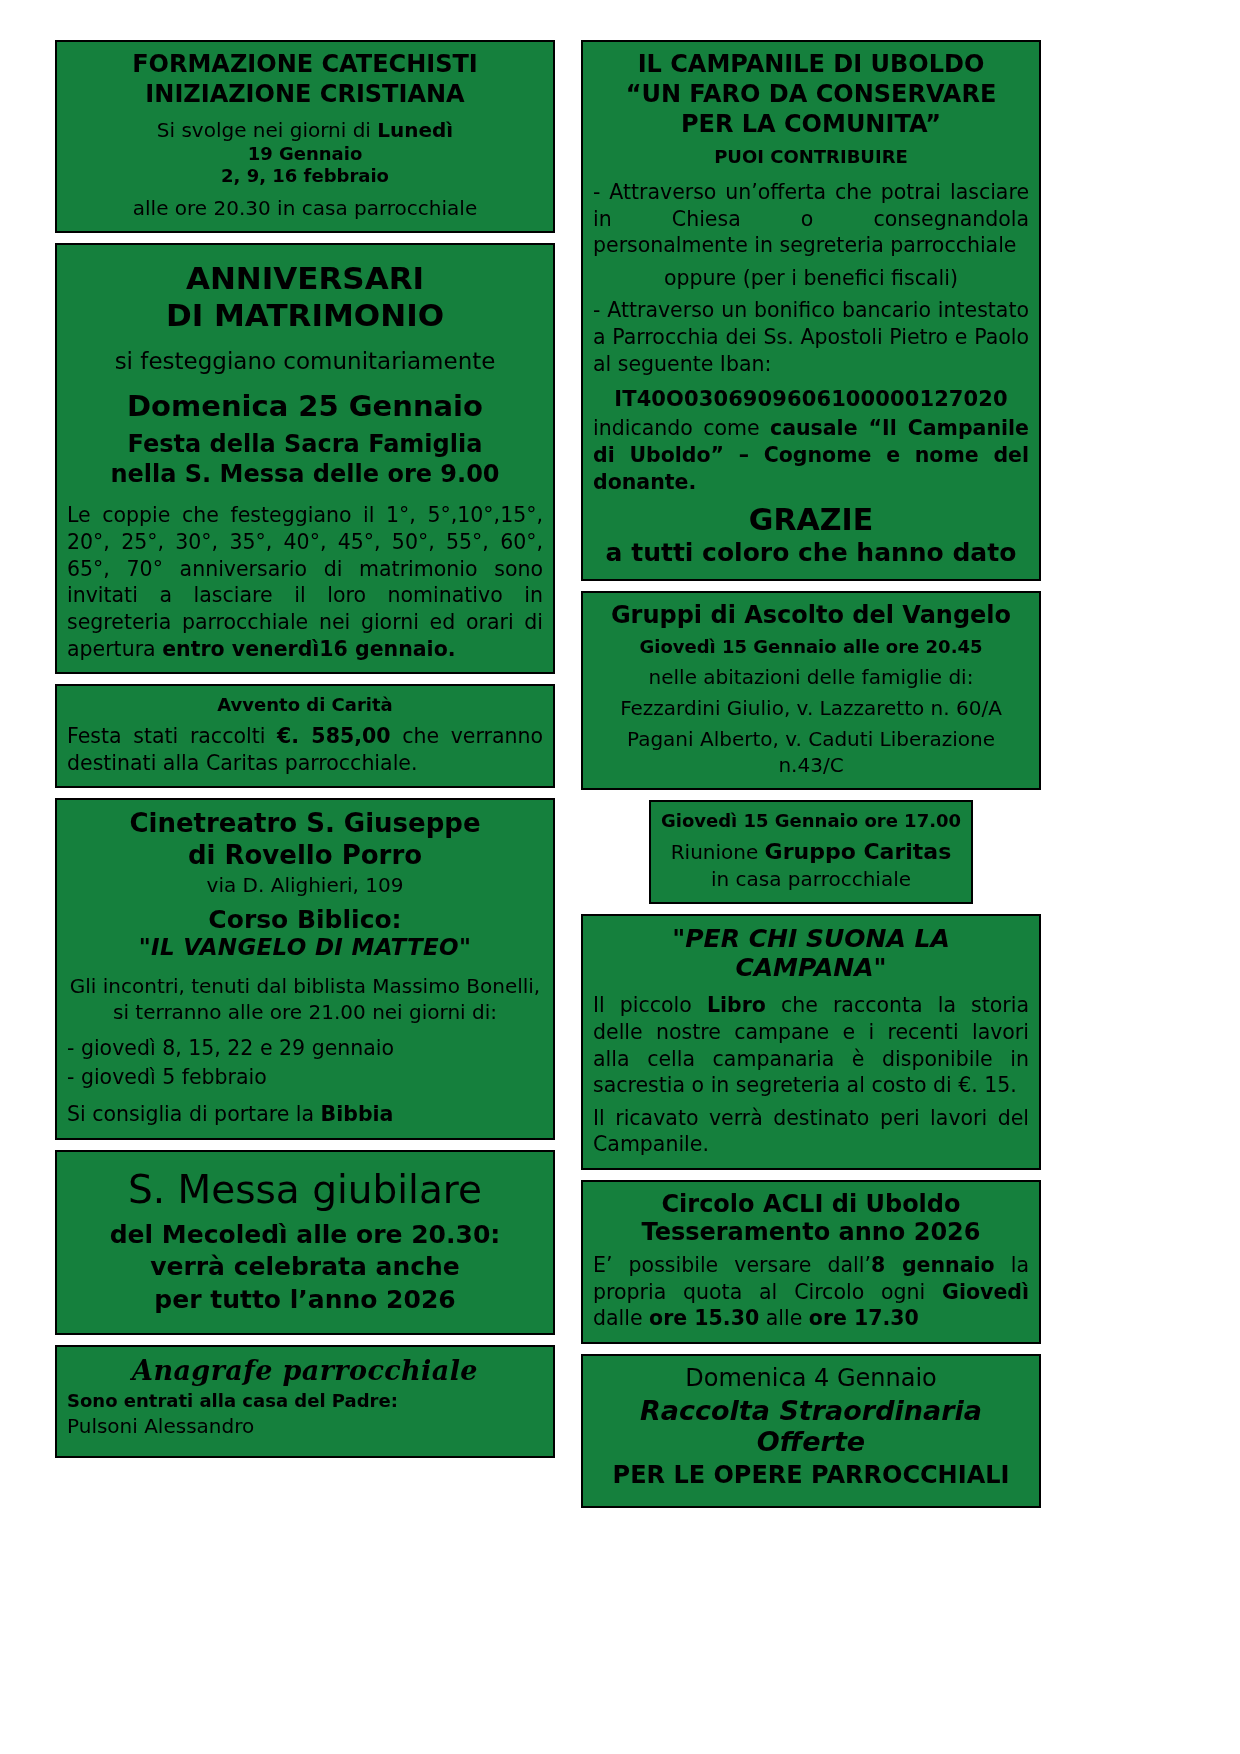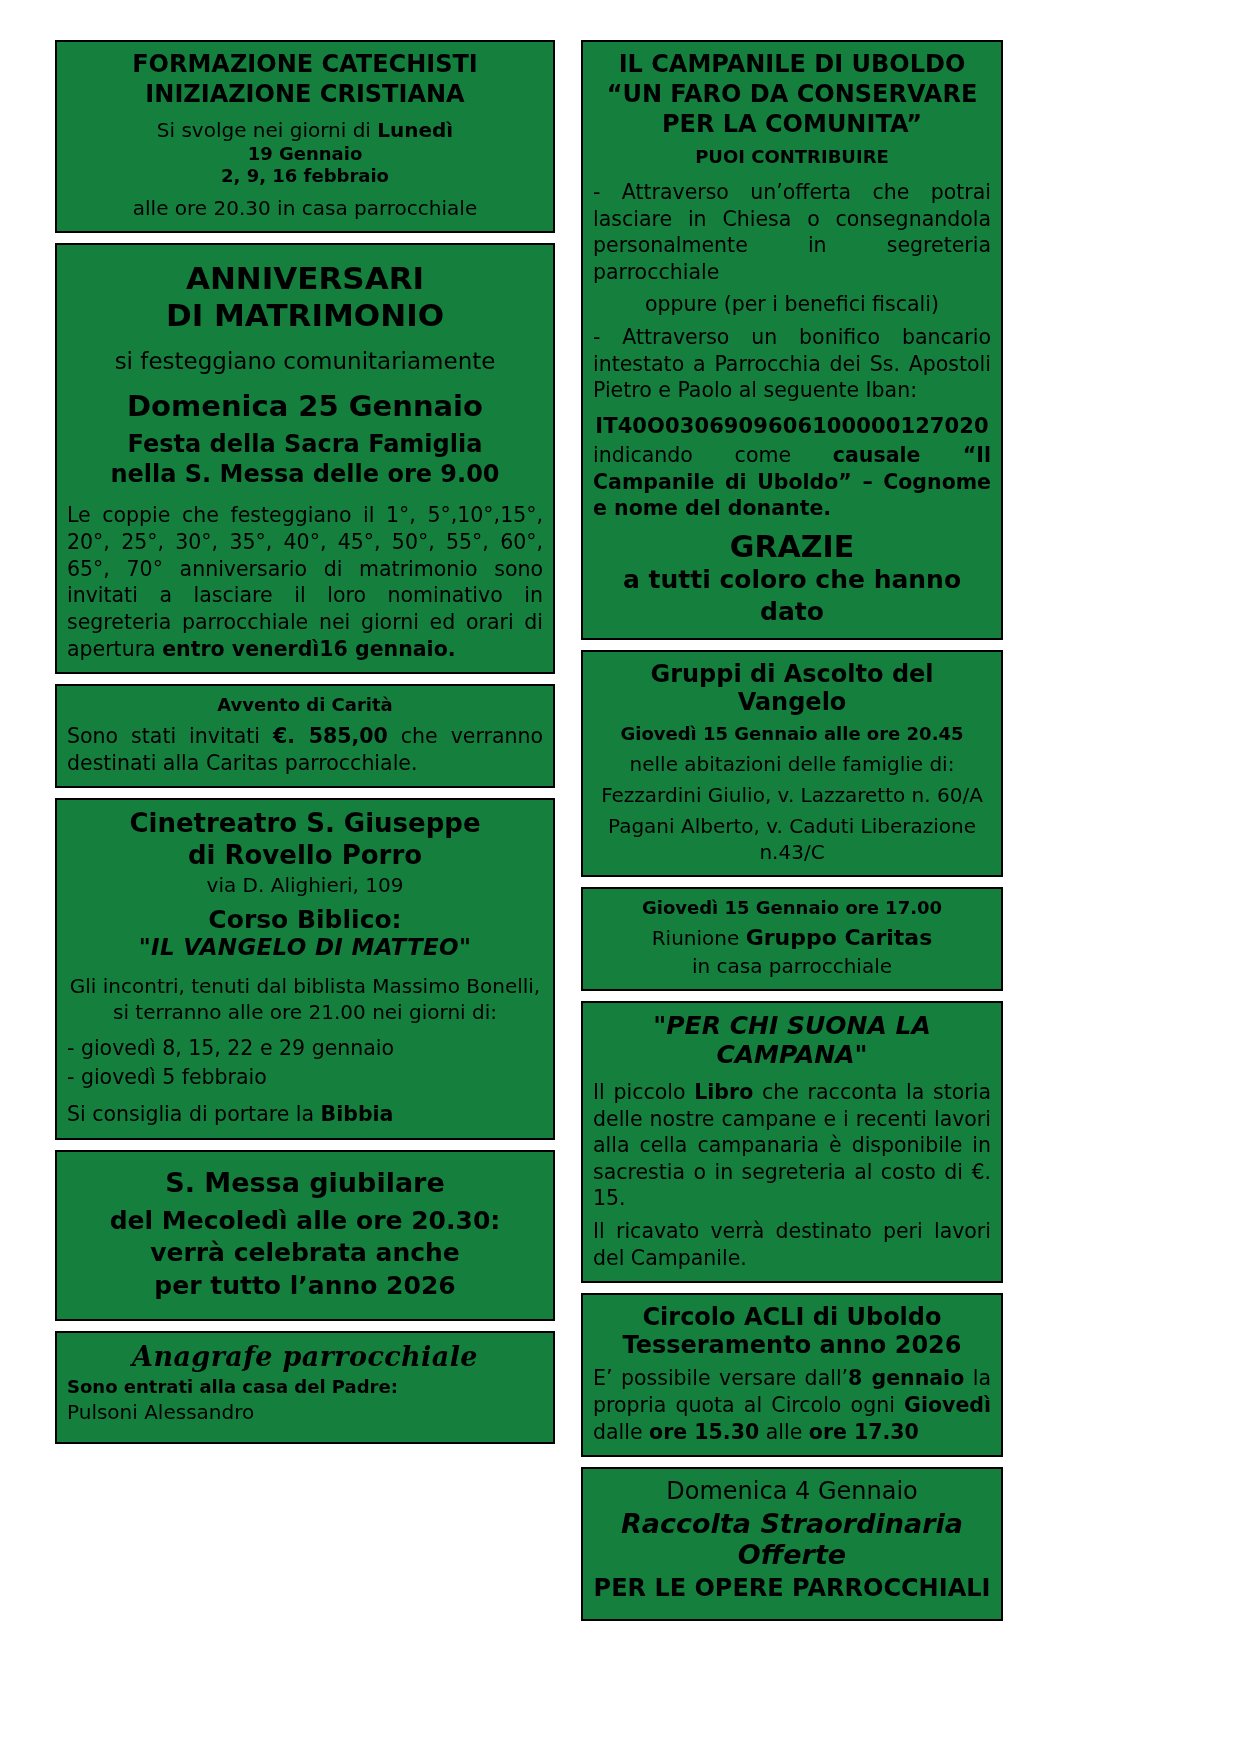--- a/index.html
+++ b/index.html
@@ -23,21 +23,21 @@
     display: flex;
     gap: 26px;
     align-items: flex-start;
   }
   .col {
     display: flex;
     flex-direction: column;
     gap: 10px;
   }
   .col-left { width: 500px; }
-  .col-right { width: 422px; }
+  .col-right { width: 460px; align-items: center; }
 
   .box {
     border: 2px solid #000;
     padding: 8px 10px 10px 10px;
     background: #15803d;
   }
 
   
   .c  { text-align: center; }
   .l  { text-align: left; }
@@ -119,21 +119,21 @@
       <div class="c" style="font-size:29px;font-weight:bold;">Domenica 25 Gennaio</div>
       <div class="sp-sm"></div>
       <div class="c t-lg">Festa della Sacra Famiglia</div>
       <div class="c t-lg">nella S. Messa delle ore 9.00</div>
       <div class="sp-sm"></div>
       <p class="p-just"><span>Le coppie che festeggiano il 1°, 5°,10°,15°, 20°, 25°, 30°, 35°, 40°, 45°, 50°, 55°, 60°, 65°, 70° anniversario di matrimonio sono invitati a lasciare il loro nominativo in segreteria parrocchiale nei giorni ed orari di apertura </span><span class="b">entro venerdì16 gennaio.</span></p>
     </div>
 
     <div class="box">
       <div class="c t-md">Avvento di Carità</div>
-      <p class="p-just"><span>Sono stati invitati </span><span class="b">€. 585,00</span><span> che verranno destinati alla Caritas parrocchiale.</span></p>
+      <p class="p-just"><span>Festa stati raccolti </span><span class="b">€. 585,00</span><span> che verranno destinati alla Caritas parrocchiale.</span></p>
     </div>
 
     <div class="box">
       <div class="c" style="font-size:26px;font-weight:bold;line-height:1.22">Cinetreatro S. Giuseppe</div>
       <div class="c" style="font-size:26px;font-weight:bold;line-height:1.22">di Rovello Porro</div>
       <div class="c t-sm">via D. Alighieri, 109</div>
       <div class="sp-sm"></div>
       <div class="c" style="font-size:25px;font-weight:bold;">Corso Biblico:</div>
       <div class="c smallcaps-italic">"IL VANGELO DI MATTEO"</div>
       <div class="sp-md"></div>
@@ -141,21 +141,21 @@
       <div class="c t-sm">si terranno alle ore 21.00 nei giorni di:</div>
       <div class="sp-sm"></div>
       <p class="hang">- giovedì 8, 15, 22 e 29 gennaio</p>
       <p class="hang">- giovedì 5 febbraio</p>
       <div class="sp-sm"></div>
       <p class="hang"><span>Si consiglia di portare la </span><span class="b">Bibbia</span></p>
     </div>
 
     <div class="box">
       <div class="sp-sm"></div>
-      <div class="c" style="font-size:27px;font-weight:bold;">S. Messa giubilare</div>
+      <div class="c" style="font-size:39px;font-weight:normal;">S. Messa giubilare</div>
       <div class="sp-sm"></div>
       <div class="c" style="font-size:25px;font-weight:bold;line-height:1.3">del Mecoledì alle ore 20.30:</div>
       <div class="c" style="font-size:25px;font-weight:bold;line-height:1.3">verrà celebrata anche</div>
       <div class="c" style="font-size:25px;font-weight:bold;line-height:1.3">per tutto l’anno 2026</div>
       <div class="sp-sm"></div>
     </div>
 
     <div class="box">
       <div class="c script">Anagrafe parrocchiale</div>
       <div class="l t-md" style="margin-top:4px">Sono entrati alla casa del Padre:</div>

